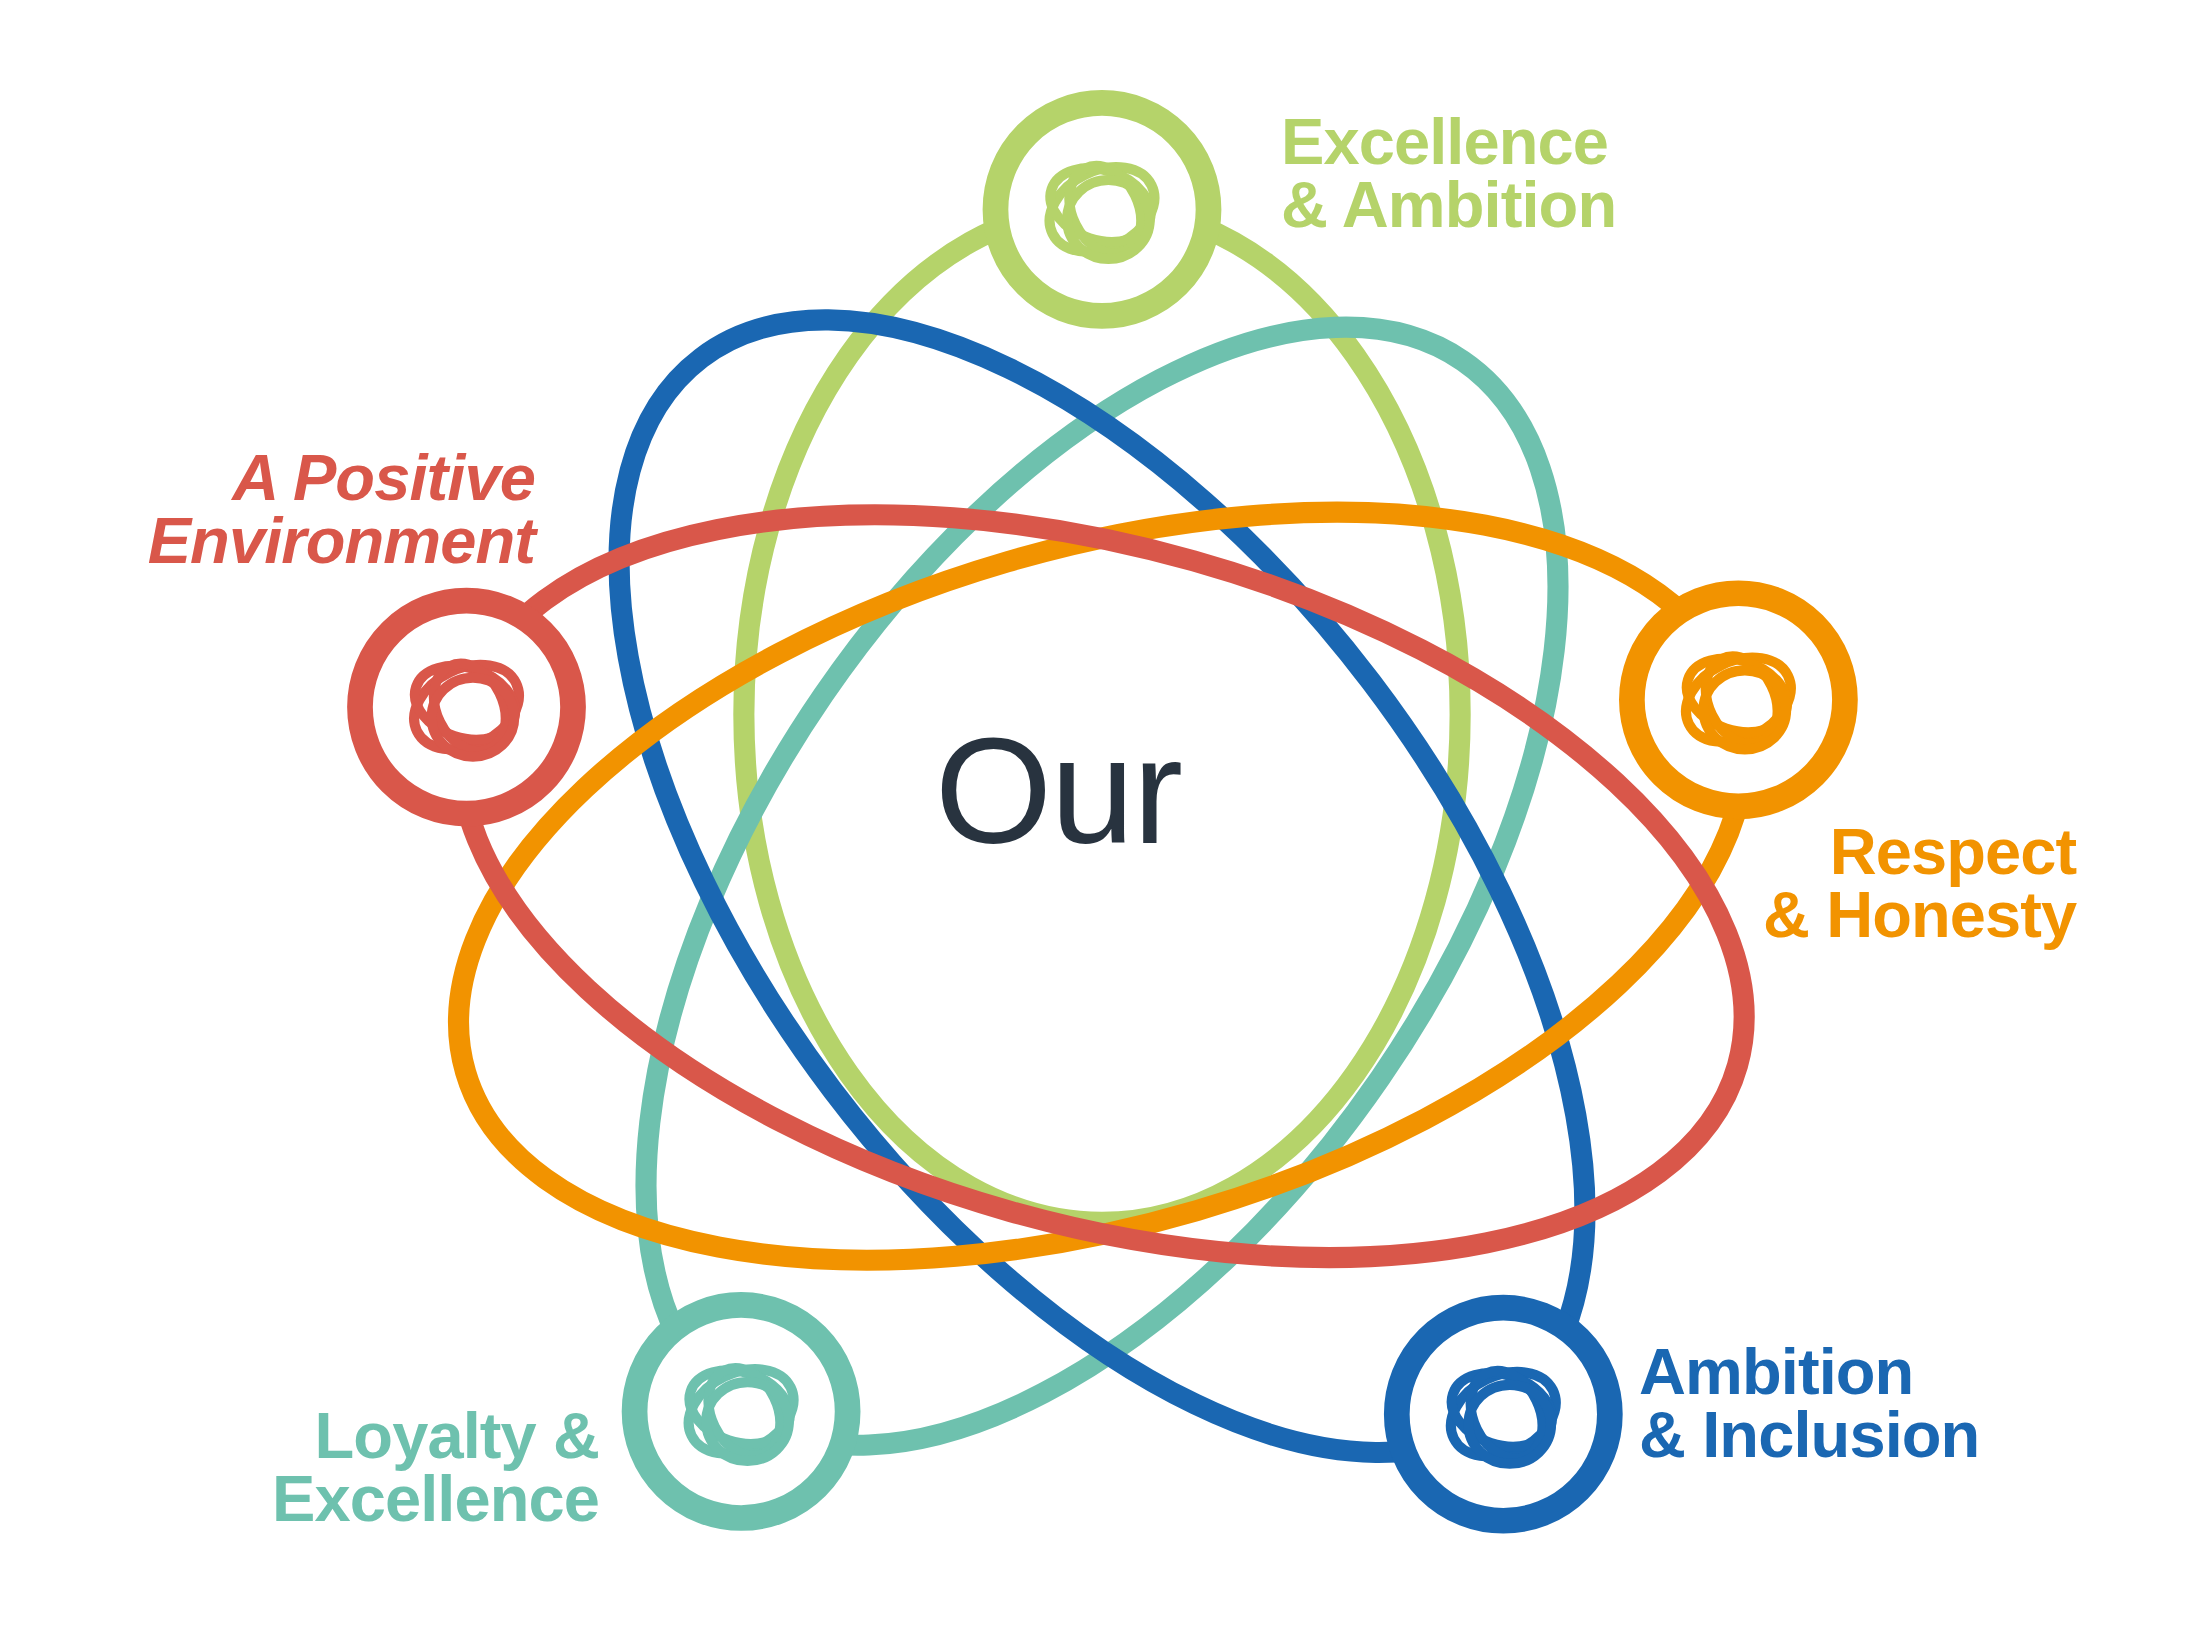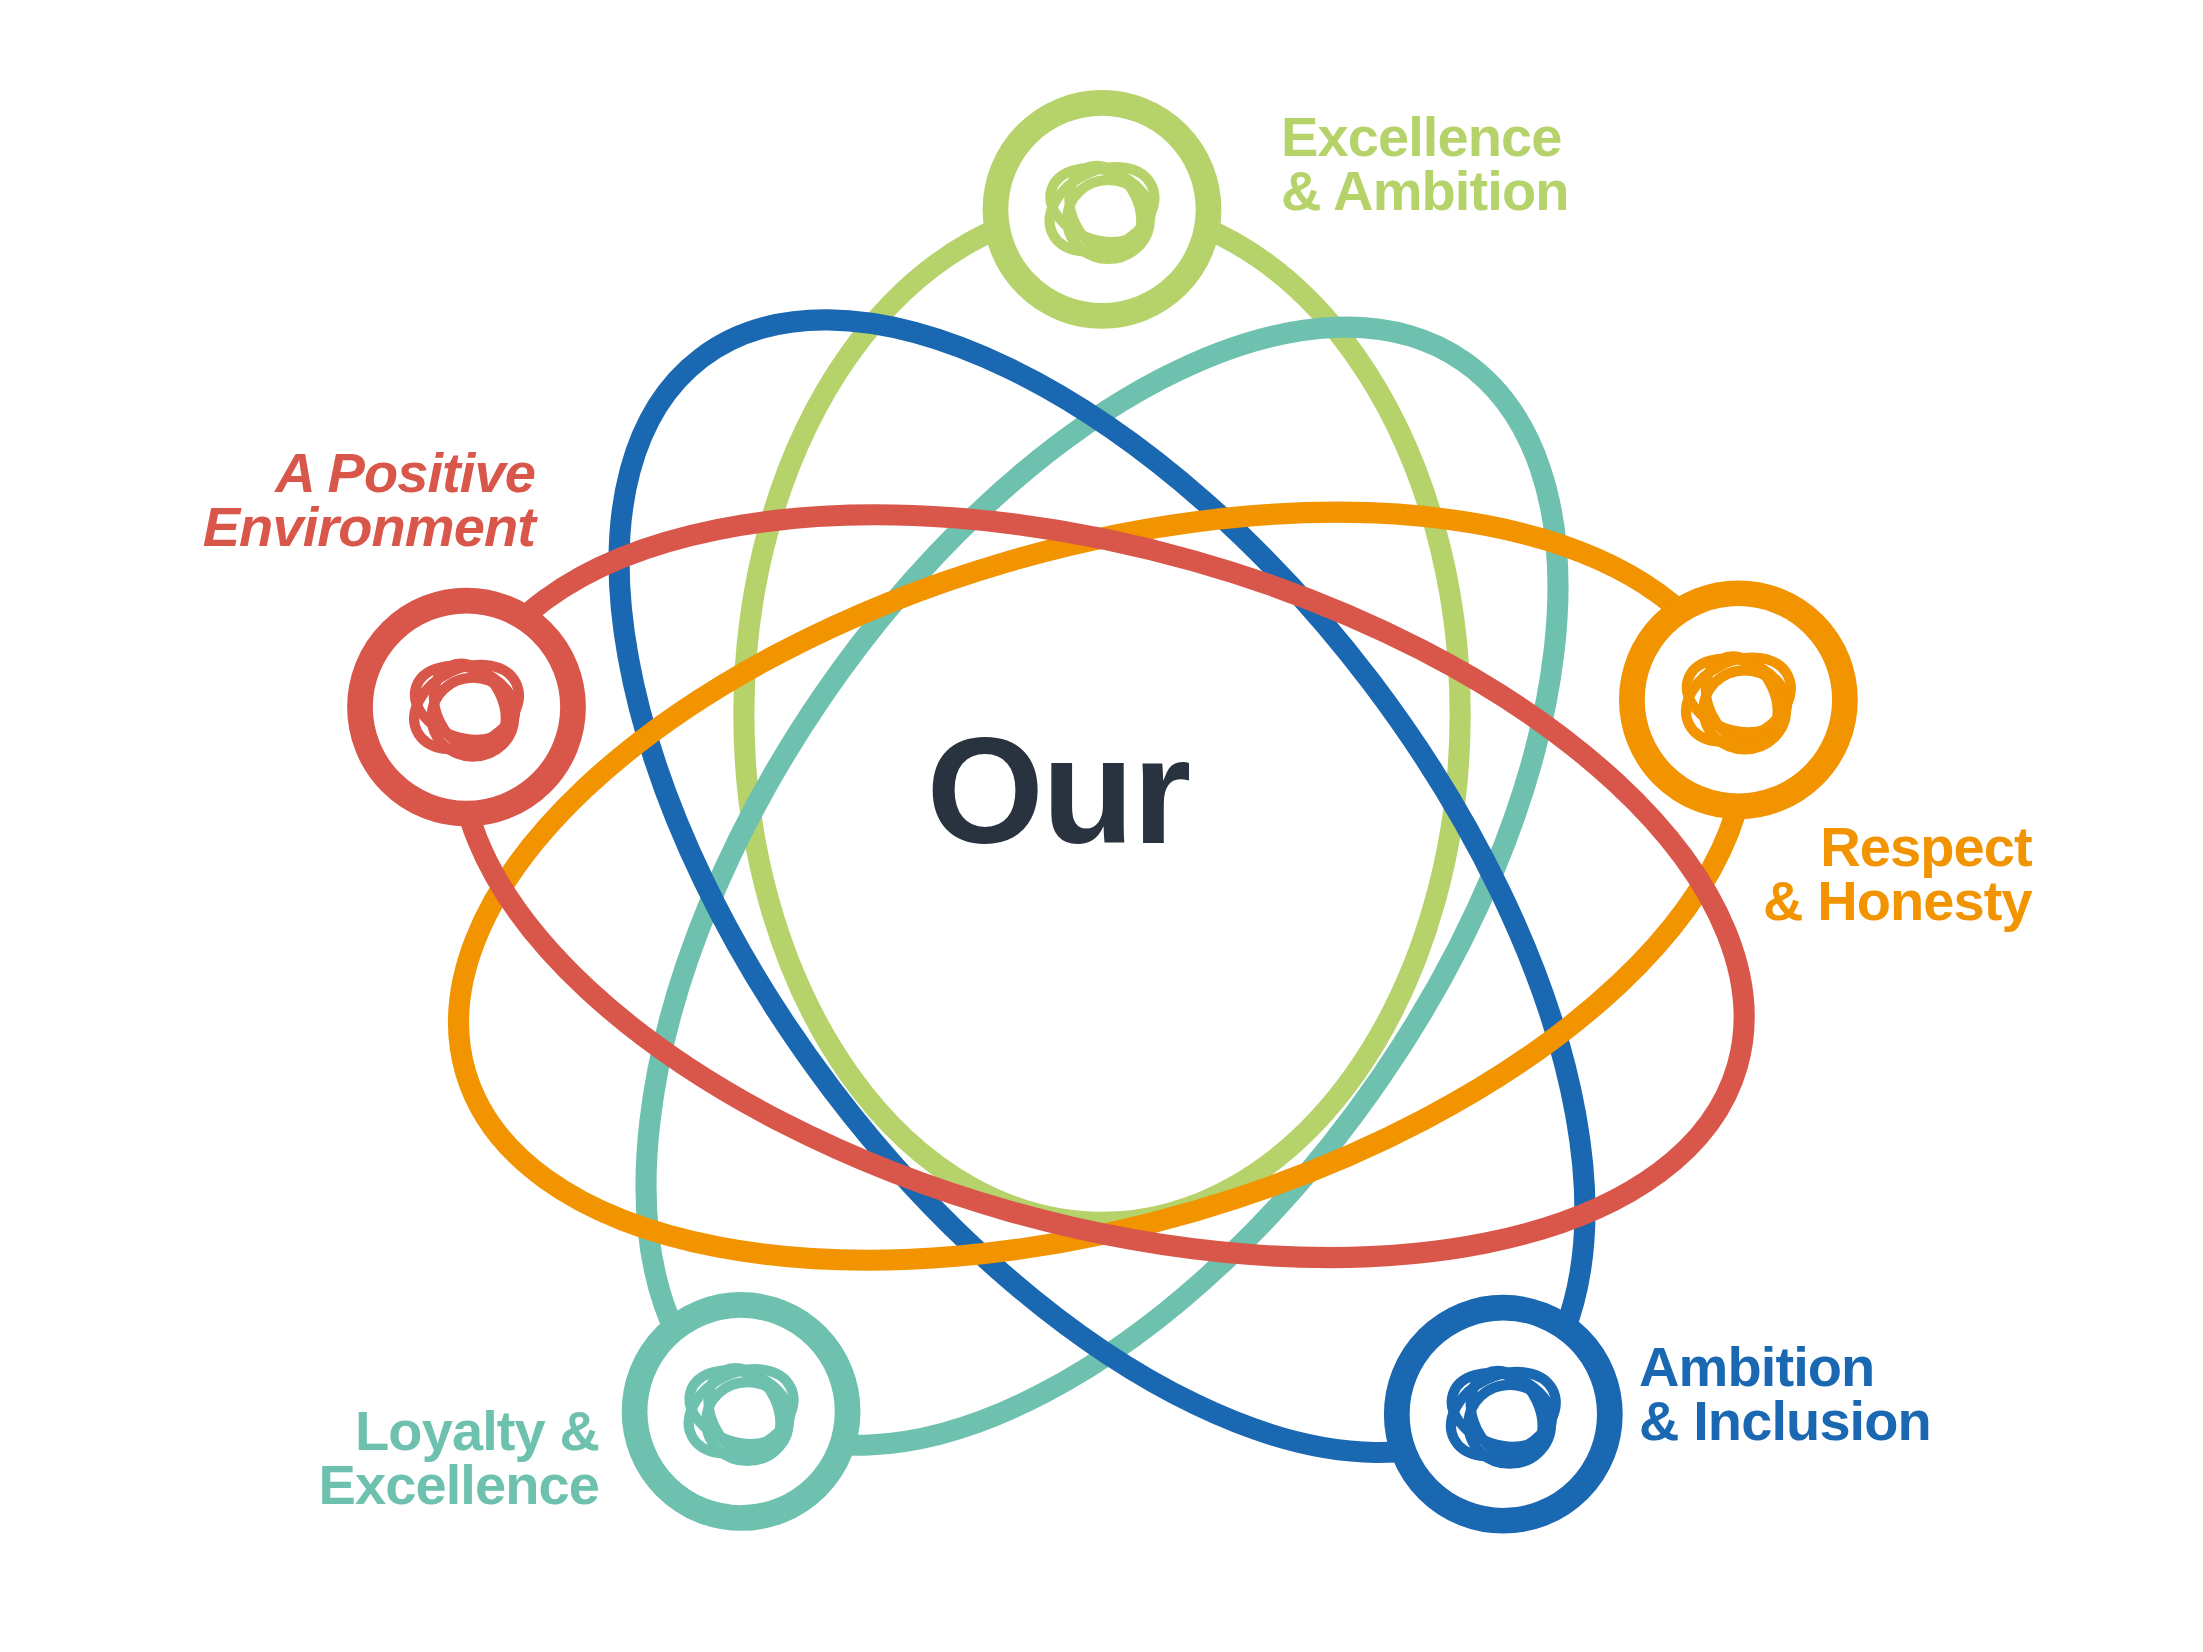--- a/index.html
+++ b/index.html
@@ -5,30 +5,30 @@
   html,body{margin:0;padding:0;}
   body{
     width:2204px;height:1653px;background:#ffffff;overflow:hidden;
     font-family:"Liberation Sans", sans-serif;
   }
   .canvas{position:relative;width:2204px;height:1653px;background:#ffffff;}
   .orbits{position:absolute;left:0;top:0;width:2204px;height:1653px;}
   .label{
     position:absolute;
     font-weight:bold;
-    font-size:56px;
+    font-size:65px;
     line-height:0.97;
     letter-spacing:-0.9px;
     white-space:nowrap;
   }
   .label.align-right{text-align:right;}
   .center-title{
     position:absolute;left:0;top:715px;width:2116px;
     text-align:center;
-    font-weight:bold;
+    font-weight:normal;
     font-size:151px;
     line-height:1.01;
     letter-spacing:-1.8px;
     white-space:nowrap;
   }
   .lbl-excellence{left:1281px;top:110px;}
   .lbl-positive{right:1669px;top:446px;font-style:italic;}
   .lbl-respect{left:1763px;top:820px;}
   .lbl-loyalty{right:1605px;top:1404px;}
   .lbl-diversity{left:1639px;top:1340px;}

